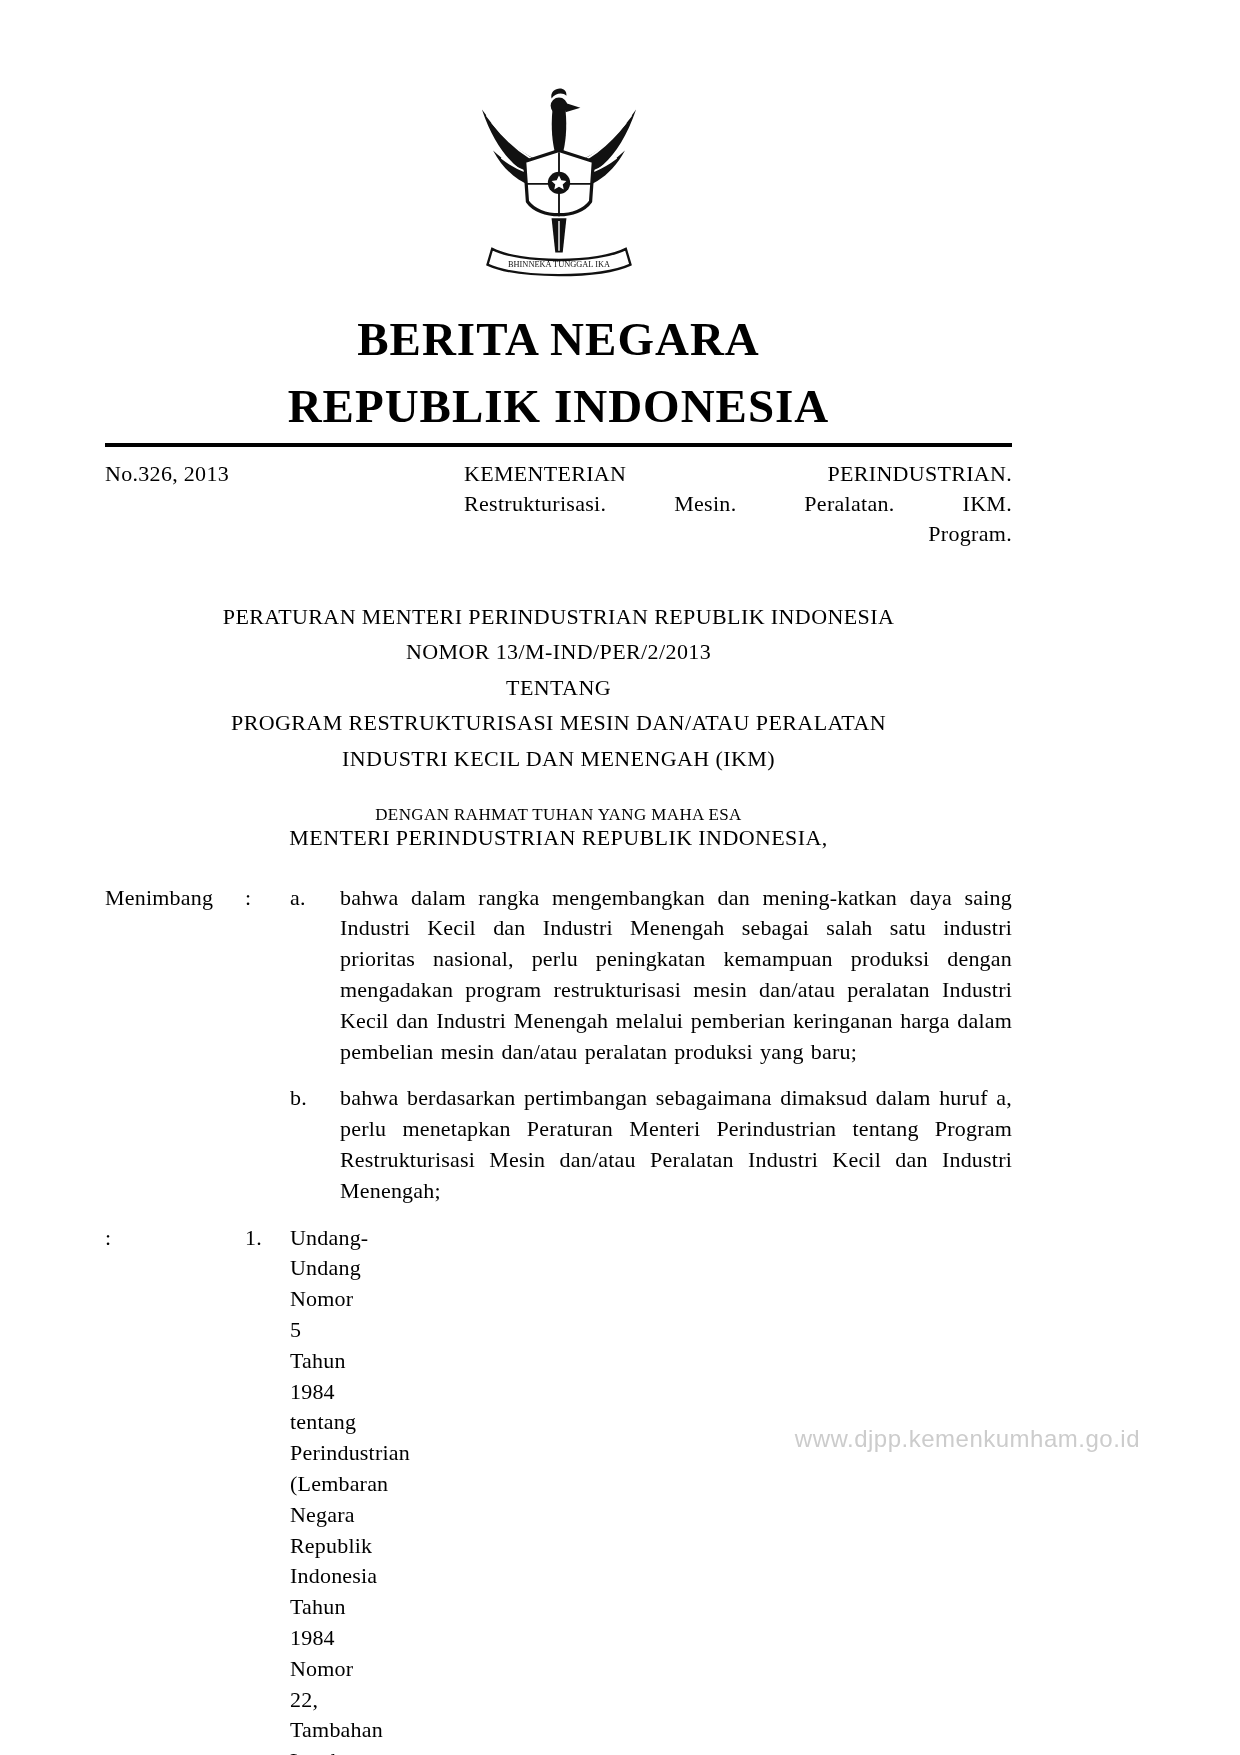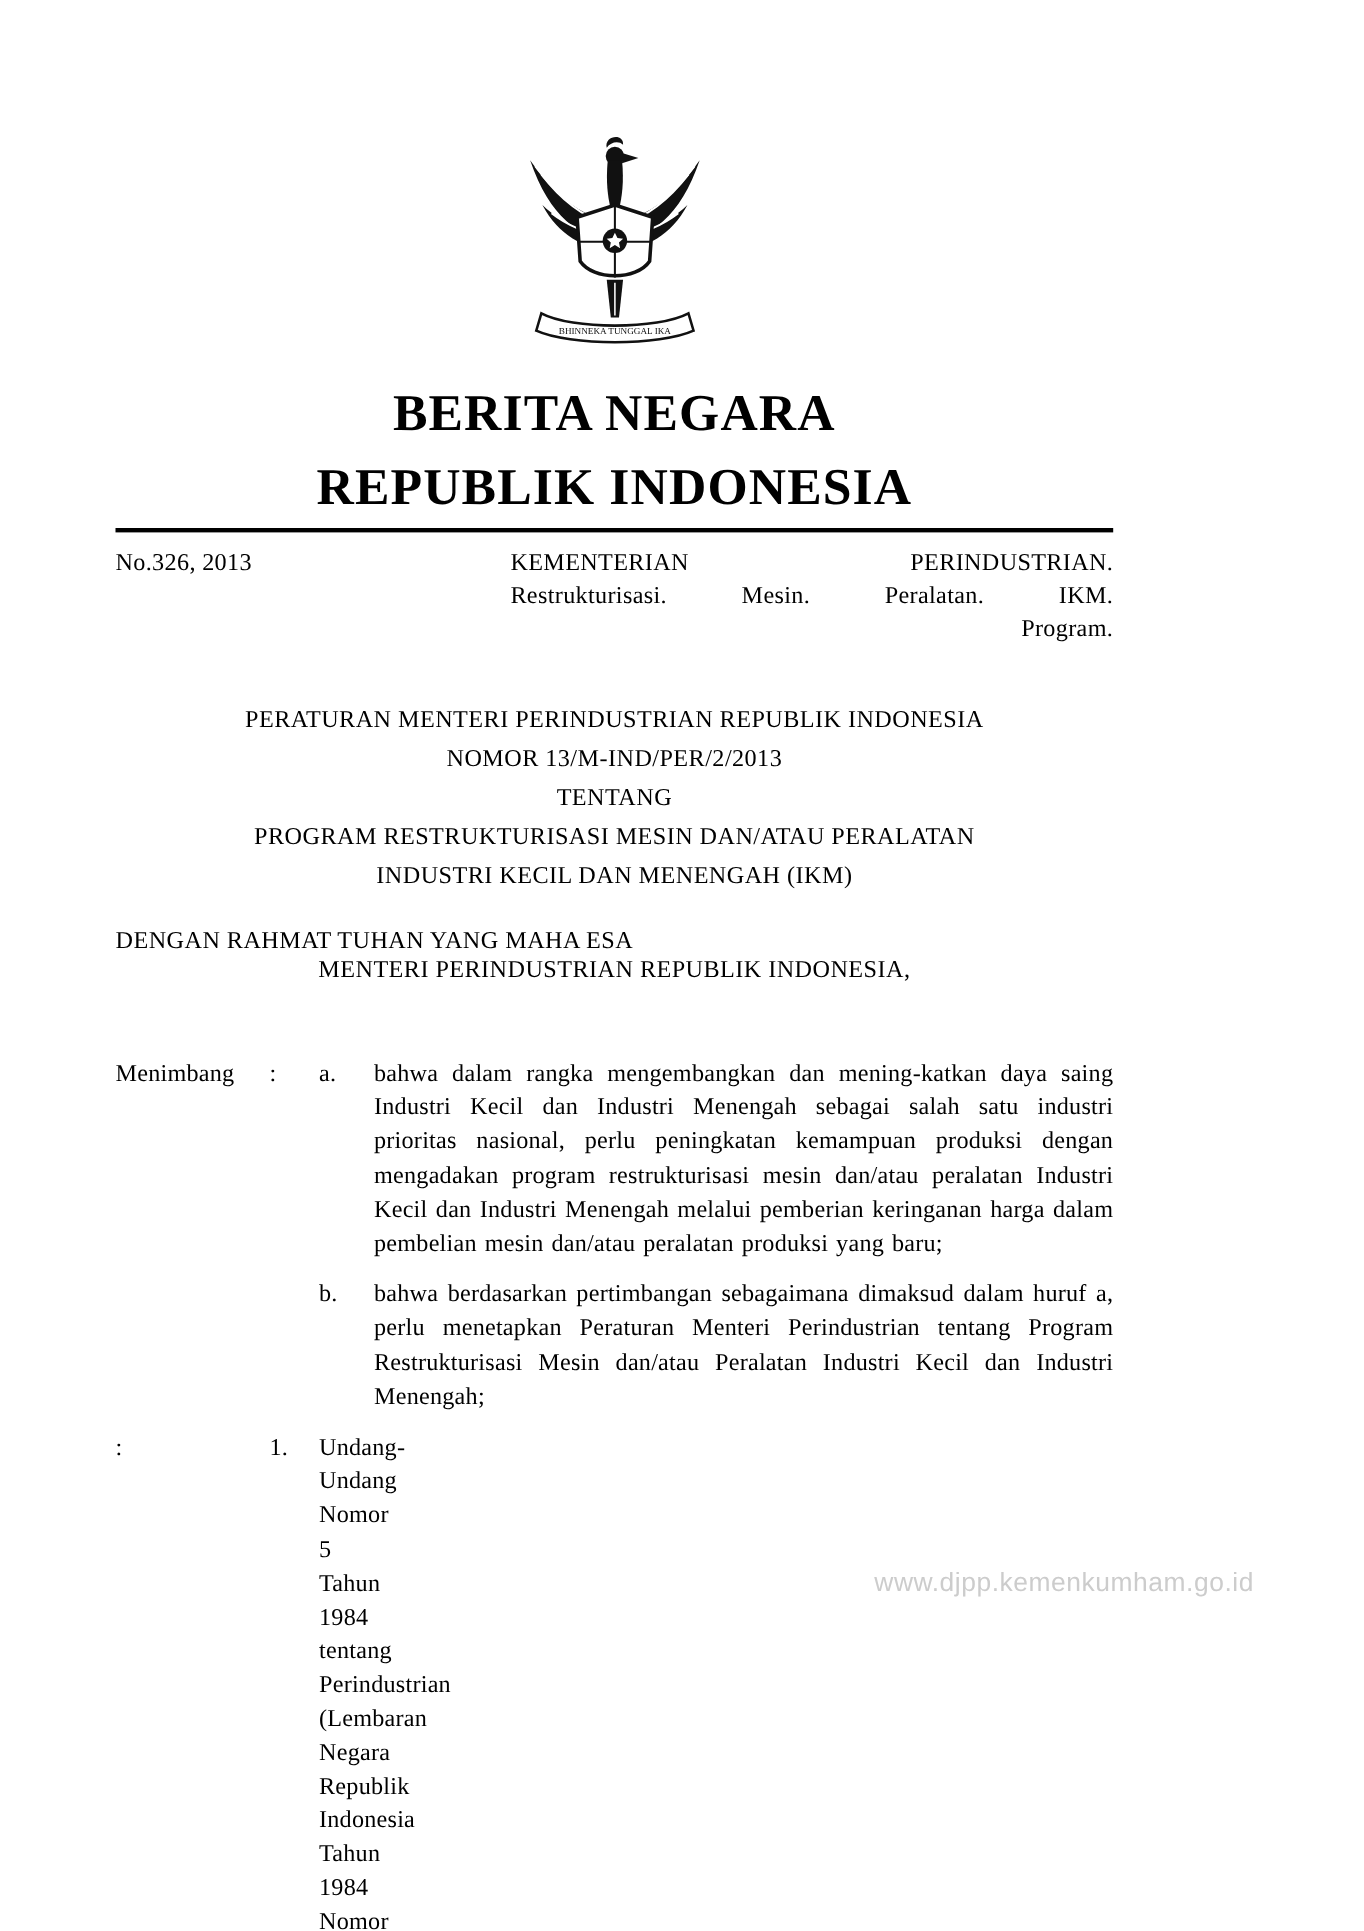--- a/index.html
+++ b/index.html
@@ -9,21 +9,21 @@
     background:#ffffff;
     color:#000;
     font-family:"Liberation Serif", serif;
     overflow:hidden;
   }
   .content {
     position:absolute;
     left:105px; top:0;
     width:907px;
   }
-  .emblem-wrap { text-align:center; padding-top:114px; }
+  .emblem-wrap { text-align:center; padding-top:78px; }
   .emblem-wrap svg { display:inline-block; }
 
   .masthead {
     margin:16px 0 0 0;
     text-align:center;
     font-size:47px;
     font-weight:bold;
     line-height:1.42;
     letter-spacing:1px;
   }
@@ -43,33 +43,33 @@
     line-height:1.35;
     letter-spacing:0.3px;
   }
   .issue { white-space:nowrap; }
   .abstract { width:548px; }
   .abstract .jline { text-align:justify; text-align-last:justify; }
   .abstract .lastline { text-align:right; }
 
   .doc-title { margin-top:50px; text-align:center; font-size:22px; line-height:1.62; letter-spacing:0.4px; }
   .doc-title div { margin:0; }
-  .invocation { margin-top:28px; font-size:22px; letter-spacing:0.4px; }
+  .invocation { margin-top:28px; text-align:center; font-size:17px; letter-spacing:0.4px; }
   .authority  { margin-top:0; text-align:center; font-size:22px; letter-spacing:0.4px; }
 
   .clause { 
     display:grid;
     grid-template-columns:140px 45px 50px 1fr;
     font-size:22px;
     line-height:1.40;
     letter-spacing:0.2px;
     word-spacing:1.5px;
   }
   .clause .para { text-align:justify; }
-  .clause-first { margin-top:67px; }
+  .clause-first { margin-top:32px; }
   .clause-next  { margin-top:16px; }
 
   .watermark {
     position:absolute;
     top:1425px;
     right:100px;
     font-family:"Liberation Sans", sans-serif;
     font-size:24px;
     color:#cccccc;
     letter-spacing:0.5px;

